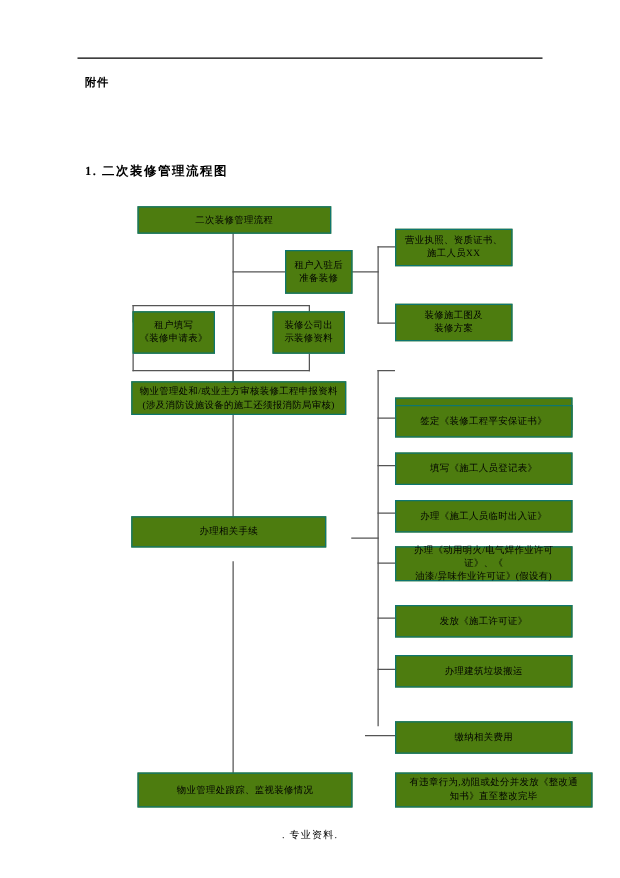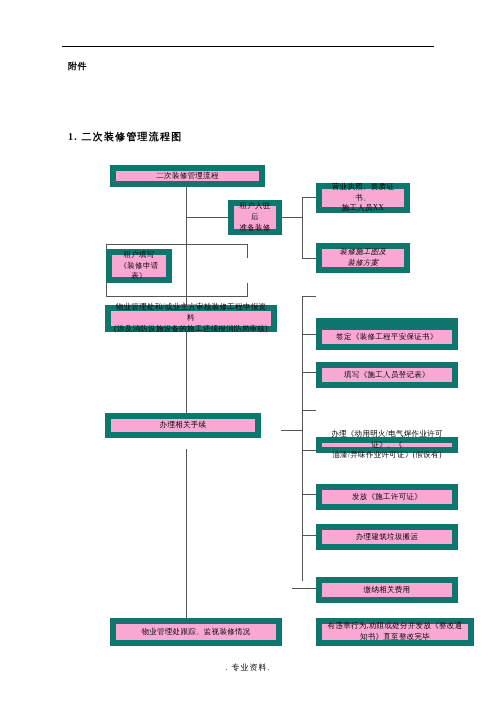--- a/index.html
+++ b/index.html
@@ -66,22 +66,22 @@
     position: absolute;
     left: 0;
     top: 0;
     width: 496px;
     height: 702px;
   }
 
   .node {
     position: absolute;
     box-sizing: border-box;
-    border: 6px solid #0f766e;
-    background: #f9a8d4;
+    border: 1px solid #0f766e;
+    background: #4d7c0f;
     display: flex;
     align-items: center;
     justify-content: center;
     text-align: center;
     font-size: 7.5px;
     line-height: 1.45;
     letter-spacing: 0.3px;
     padding: 2px 3px;
     z-index: 2;
   }
@@ -163,34 +163,40 @@
         </span>
     </div>
 
     <div class="node" style="left:316px; top:183px; width:94px; height:30px;">
       <span class="ml">
           <div>营业执照、资质证书、</div>
           <div>施工人员XX</div>
         </span>
     </div>
 
-    <div class="node" style="left:316px; top:243px; width:94px; height:30px;font-style:italic;">
+    <div class="node" style="left:316px; top:243px; width:94px; height:30px;">
       <span class="ml">
           <div>装修施工图及</div>
           <div>装修方案</div>
         </span>
     </div>
 
     <div class="node" style="left:106px; top:249px; width:66px; height:34px;">
       <span class="ml">
           <div>租户填写</div>
           <div>《装修申请表》</div>
         </span>
     </div>
 
+    <div class="node" style="left:218px; top:249px; width:58px; height:34px;">
+      <span class="ml">
+          <div>装修公司出</div>
+          <div>示装修资料</div>
+        </span>
+    </div>
 
     <div class="node" style="left:105px; top:305px; width:172px; height:27px;">
       <span class="ml">
           <div>物业管理处和/或业主方审核装修工程申报资料</div>
           <div>(涉及消防设施设备的施工还须报消防局审核)</div>
         </span>
     </div>
 
     <div class="node" style="left:105px; top:413px; width:156px; height:25px;">
       <span>办理相关手续</span>
@@ -205,22 +211,25 @@
     </div>
 
     <div class="node" style="left:316px; top:324px; width:142px; height:26px;">
       <span class="ml">签定《装修工程平安保证书》</span>
     </div>
 
     <div class="node" style="left:316px; top:362px; width:142px; height:26px;">
       <span class="ml">填写《施工人员登记表》</span>
     </div>
 
-
-    <div class="node" style="left:316px; top:437px; width:142px; height:16px;">
+    <div class="node" style="left:316px; top:400px; width:142px; height:26px;">
+      <span class="ml">办理《施工人员临时出入证》</span>
+    </div>
+
+    <div class="node" style="left:316px; top:437px; width:142px; height:28px;">
       <span class="ml">
           <div>办理《动用明火/电气焊作业许可证》、《</div>
           <div>油漆/异味作业许可证》(假设有)</div>
         </span>
     </div>
 
     <div class="node" style="left:316px; top:484px; width:142px; height:26px;">
       <span class="ml">发放《施工许可证》</span>
     </div>
 

